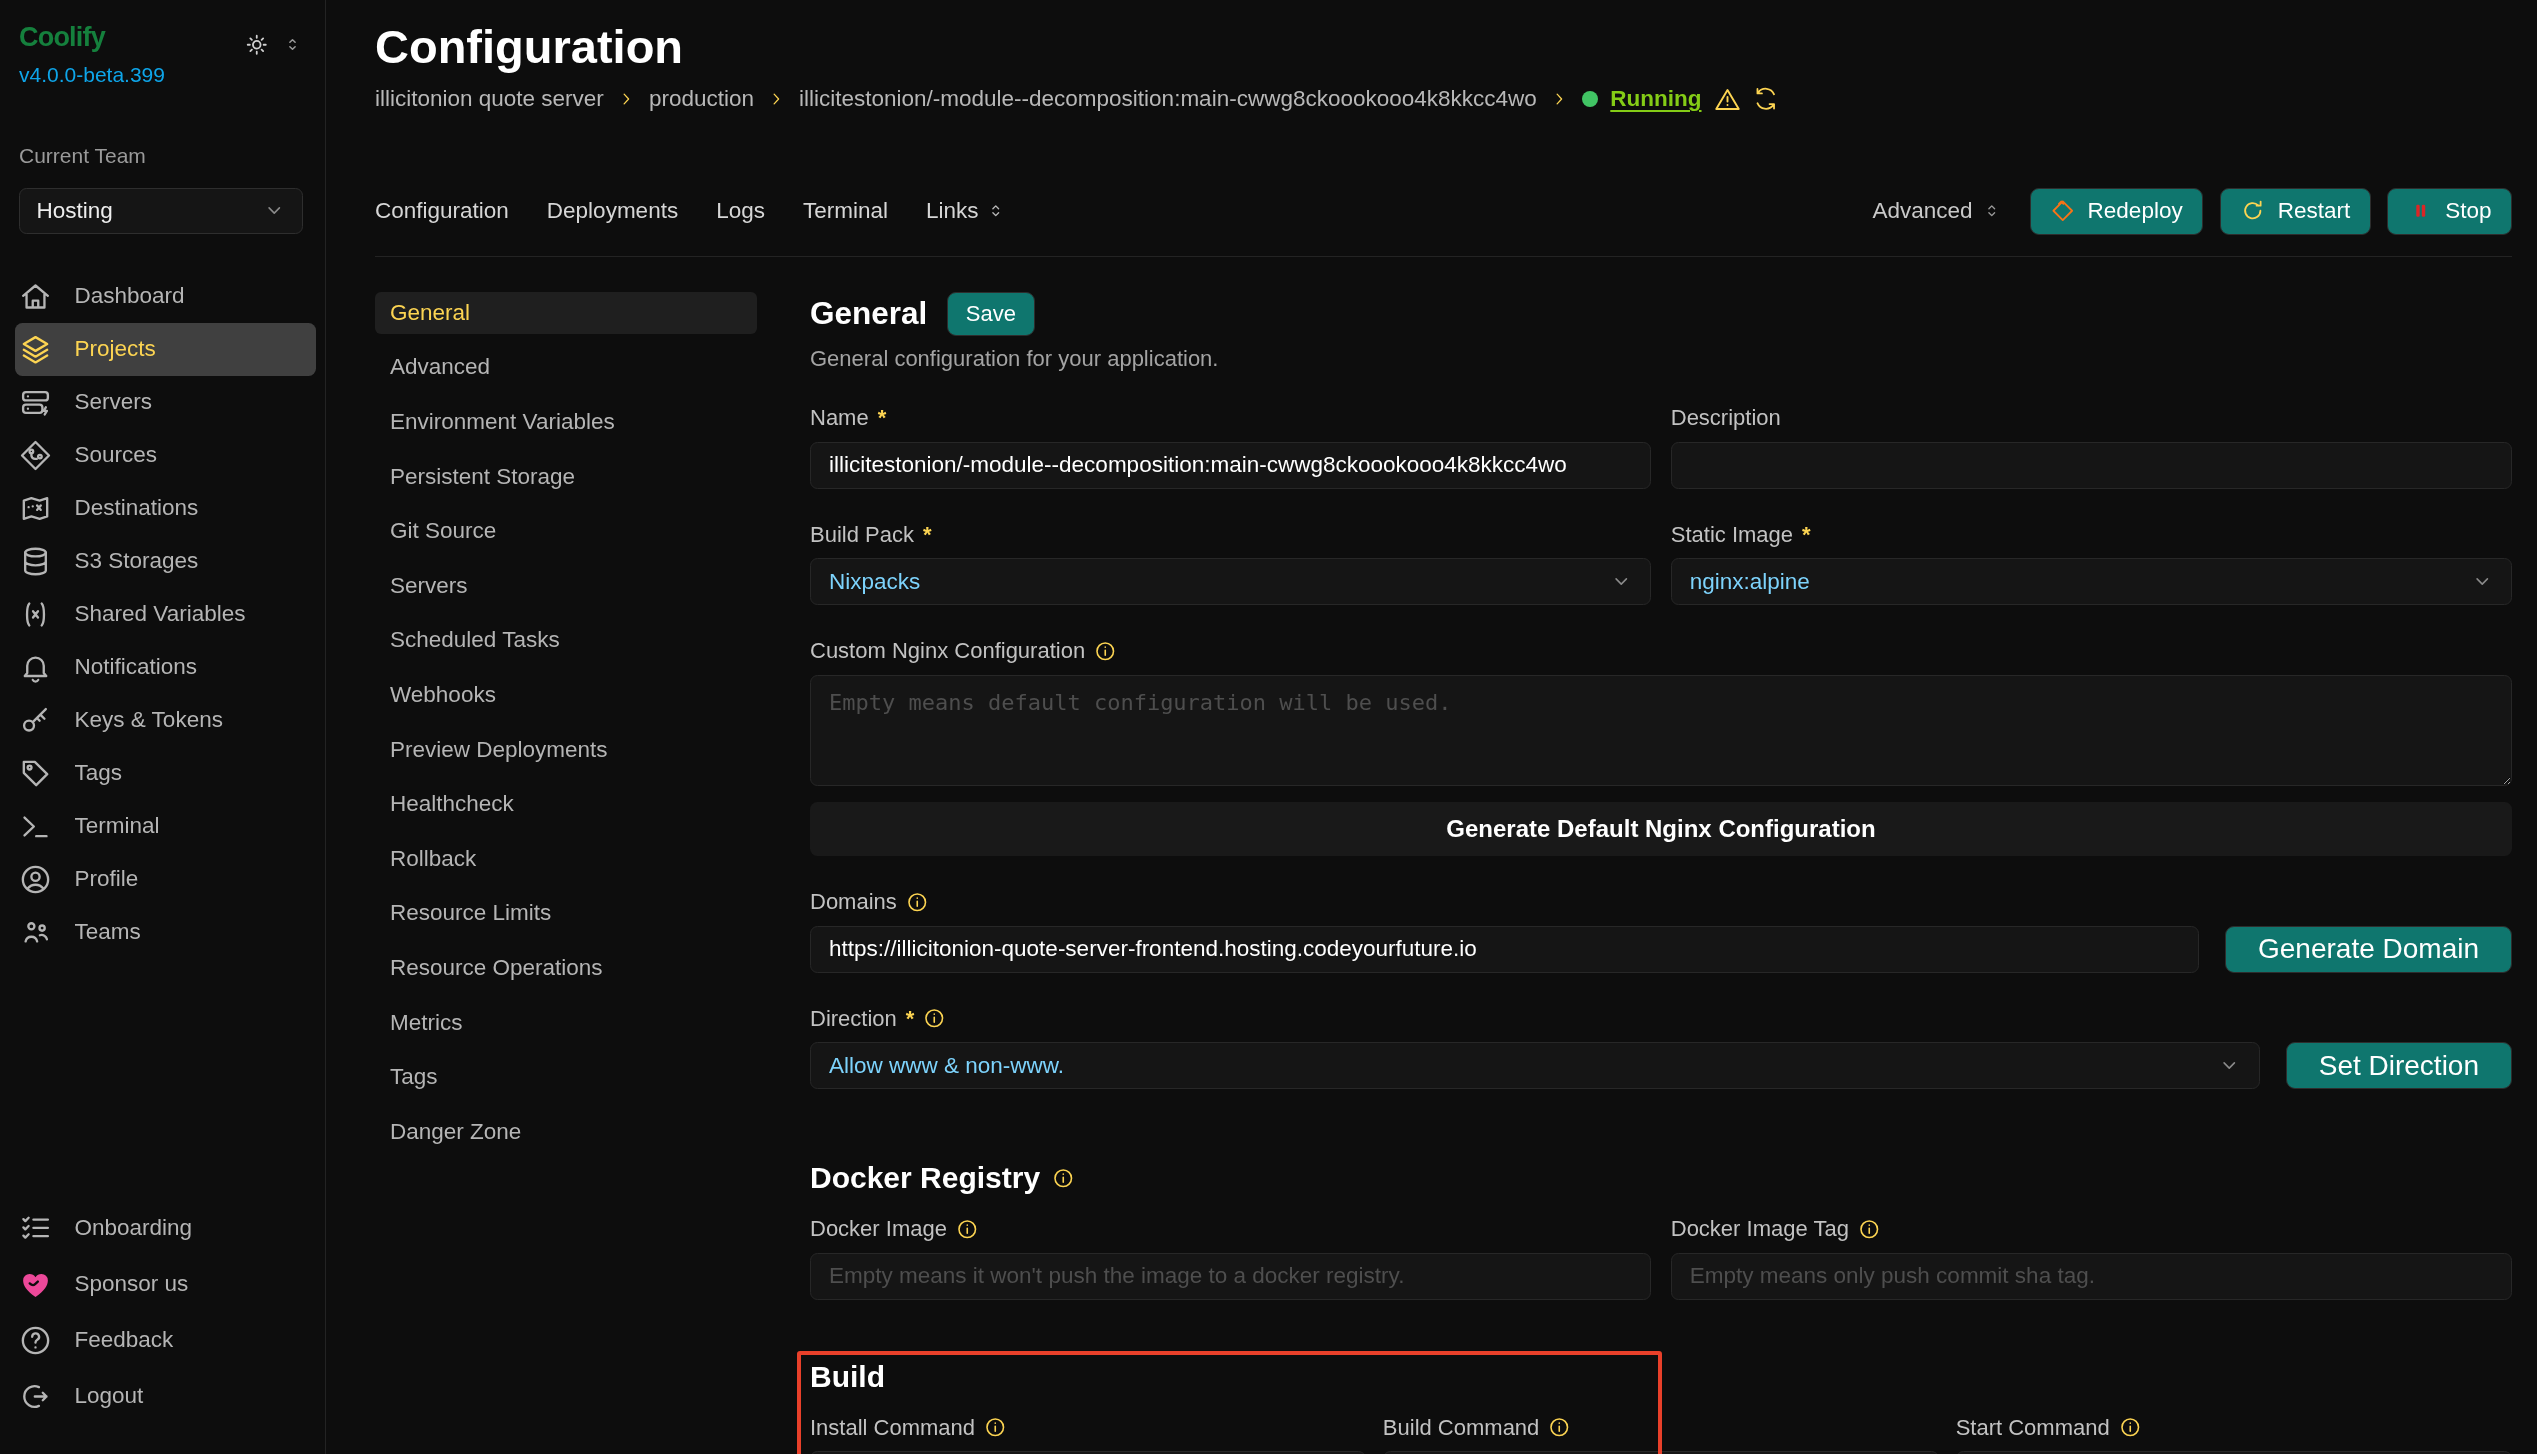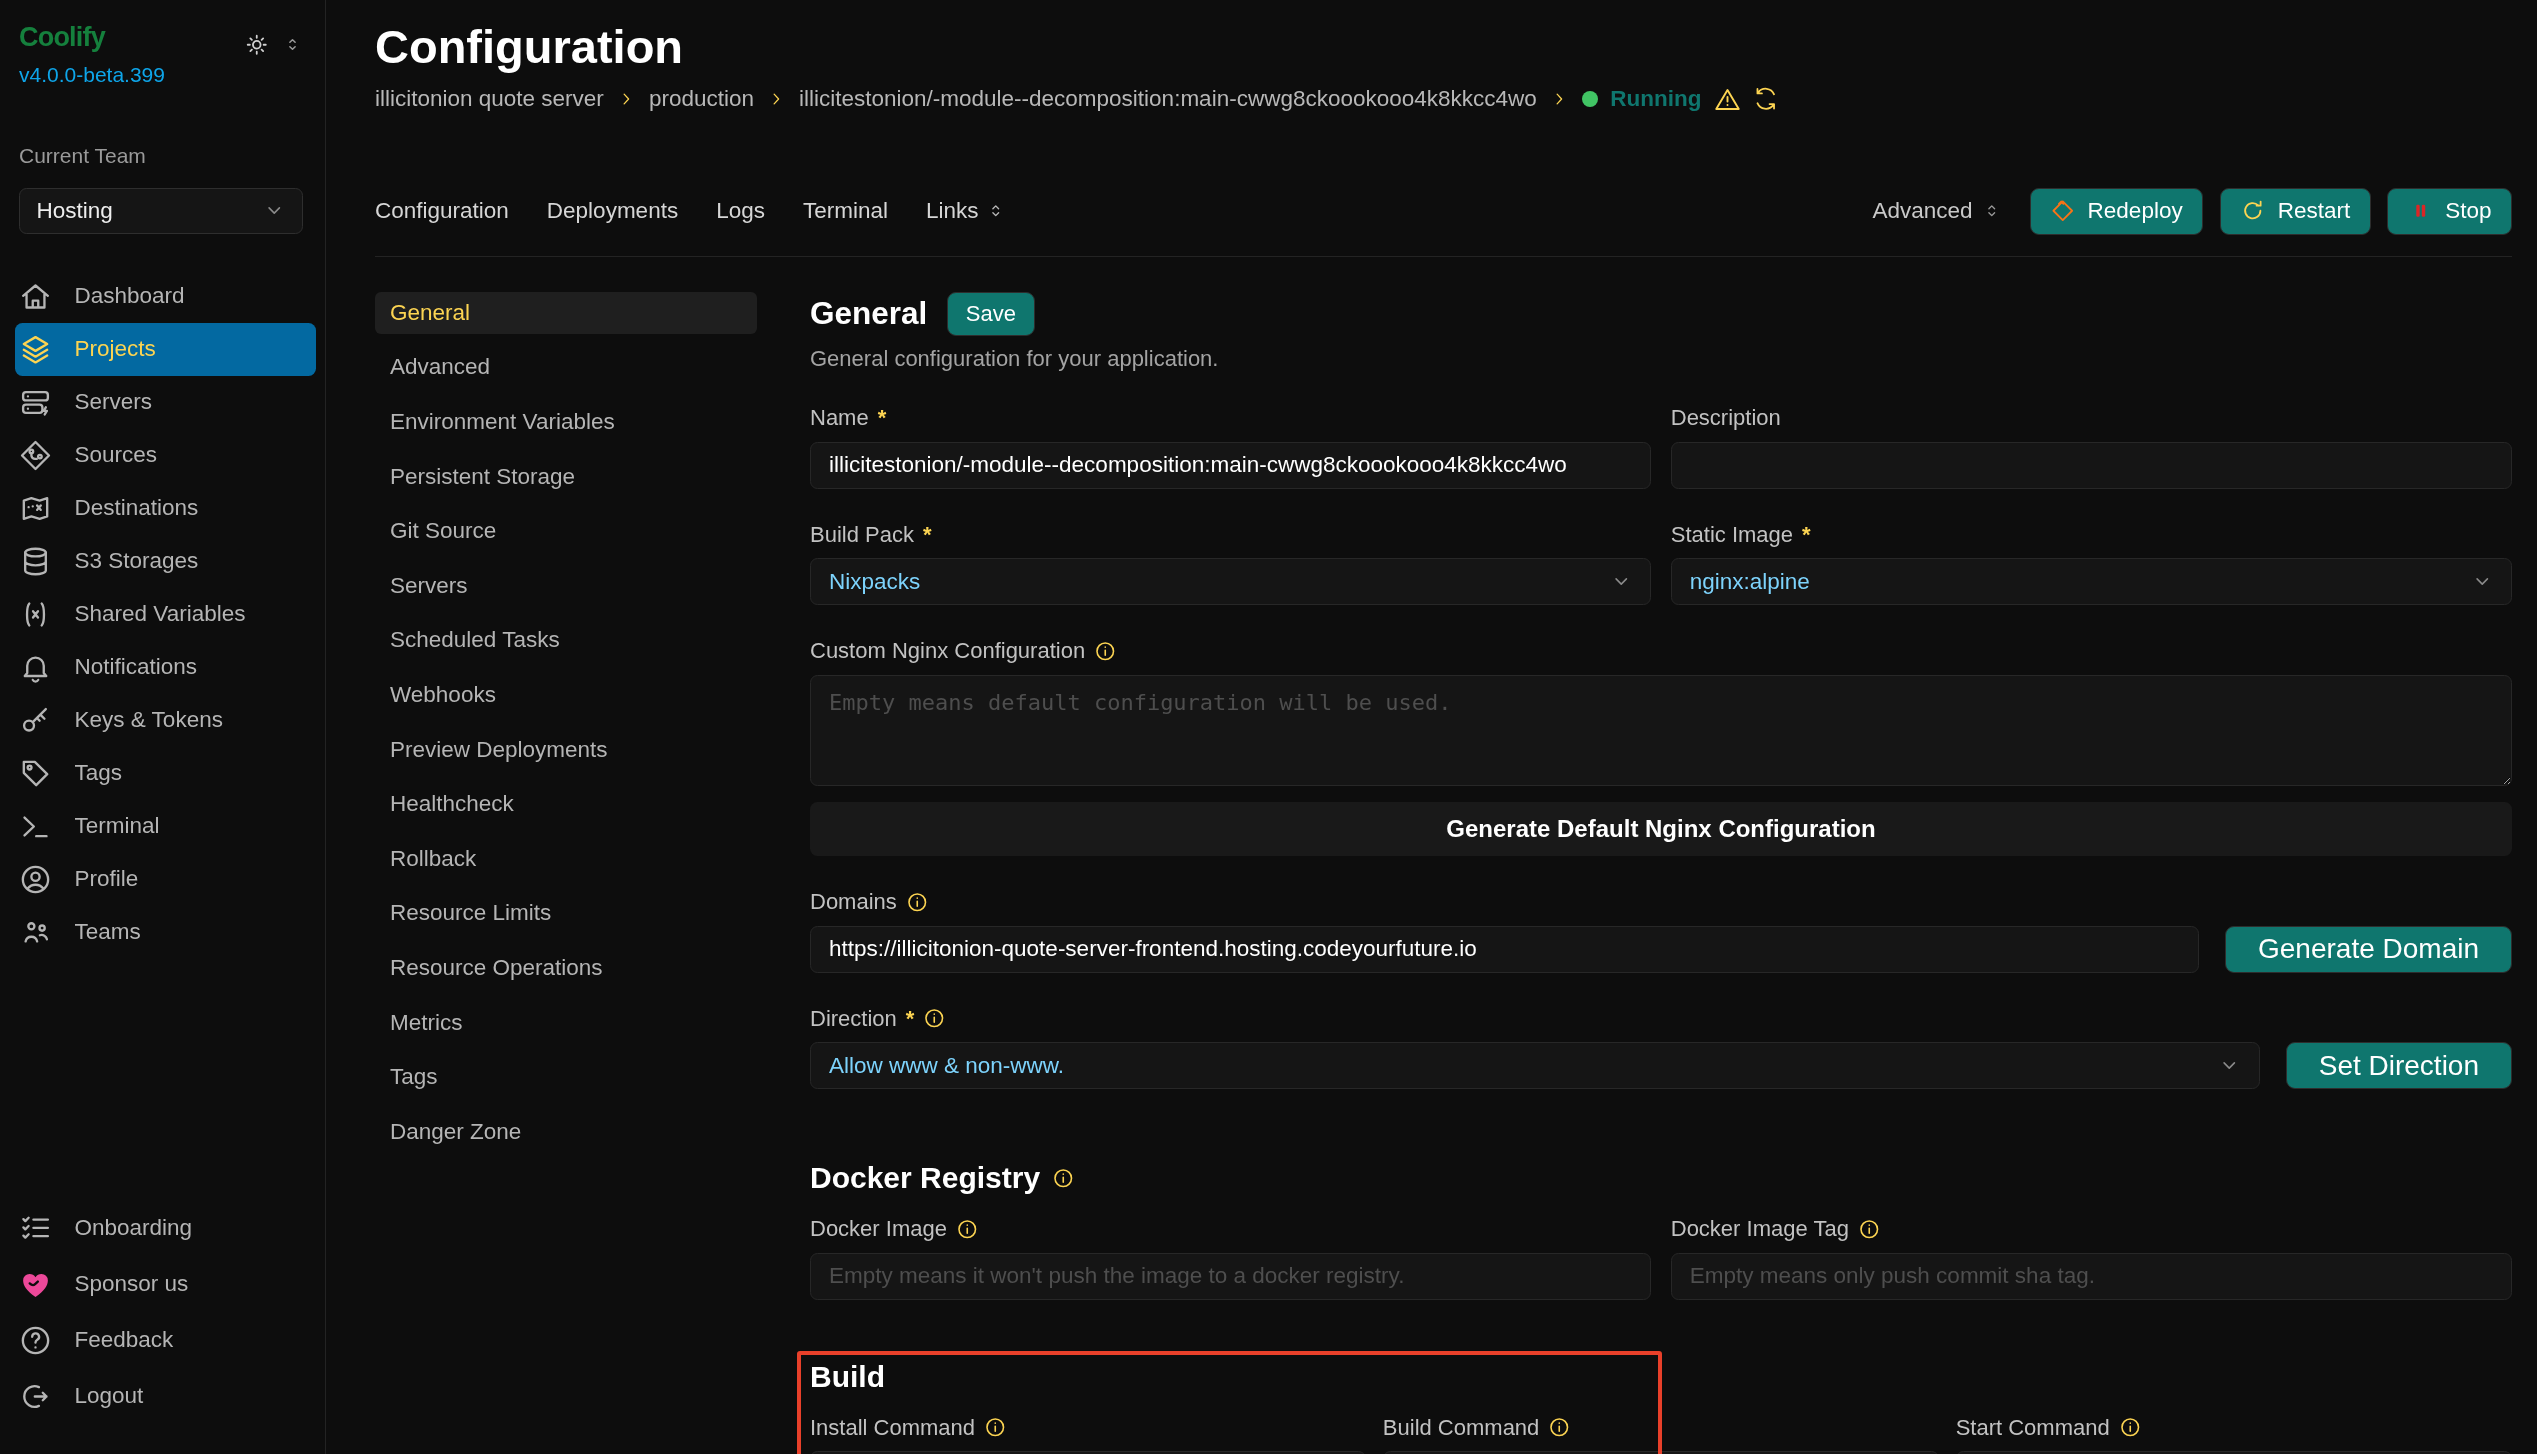--- a/index.html
+++ b/index.html
@@ -20,33 +20,33 @@
   .version{font-size:21px;color:#0ea5e9;margin-top:6px;}
   .team-label{margin-top:57px;font-size:21px;color:#9a9a9a;}
   .team-select{margin-top:19.5px;height:44px;border:1.5px solid #2e2e2e;background:#151515;border-radius:7.5px;
                display:flex;align-items:center;justify-content:space-between;padding:0 16.5px;
                font-size:22.5px;color:#ededed;cursor:pointer;}
   .team-select svg{width:22.5px;height:22.5px;color:#8a8a8a;}
   .nav{margin-top:36px;display:flex;flex-direction:column;}
   .nav-item{height:53px;display:flex;align-items:center;gap:22.5px;color:#b5b5b5;font-size:22.5px;
             margin:0 -13.5px 0 -4.5px;padding:0 13.5px 0 4.5px;border-radius:7.5px;cursor:pointer;}
   .nav-item svg{width:33px;height:33px;flex:none;}
-  .nav-item.active{background:#0369a1;color:#fcd452;}
+  .nav-item.active{background:#404040;color:#fcd452;}
   .nav-footer{margin-top:auto;display:flex;flex-direction:column;}
   .nav-footer .nav-item{height:56px;}
   .pink{color:#ec4899;}
 
   
   .main{flex:1;box-sizing:border-box;padding:0 26px 0 49px;display:flex;flex-direction:column;min-width:0;}
   .page-title{margin-top:19.5px;font-size:47px;font-weight:800;color:#ffffff;line-height:1.15;}
   .breadcrumb{margin-top:12px;display:flex;align-items:center;gap:13.5px;font-size:22.5px;color:#b8b8b8;white-space:nowrap;}
   .crumb-sep{width:18px;height:18px;color:#fcd452;flex:none;}
   .status{display:flex;align-items:center;gap:12px;}
   .status-dot{width:16.5px;height:16.5px;border-radius:50%;background:#41c464;}
-  .status-link{color:#0f766e;font-weight:700;text-underline-offset:3.8px;}
+  .status-link{color:#84cc16;font-weight:700;text-decoration:underline;text-underline-offset:3.8px;}
   .warn-ic{width:27px;height:27px;color:#fcd452;}
   .refresh-ic{width:25.5px;height:25.5px;color:#fcd452;}
 
   .tabbar{margin-top:75px;display:flex;align-items:center;font-size:22.5px;color:#d6d6d6;
           padding-bottom:21px;border-bottom:1.5px solid #232323;}
   .tabs{display:flex;align-items:center;gap:38px;}
   .tab{cursor:pointer;display:flex;align-items:center;gap:7.5px;}
   .tab svg{width:19.5px;height:19.5px;color:#b8b8b8;}
   .tabbar-right{margin-left:auto;display:flex;align-items:center;gap:16.5px;}
   .advanced{display:flex;align-items:center;gap:9px;color:#c9c9c9;margin-right:12px;cursor:pointer;}

